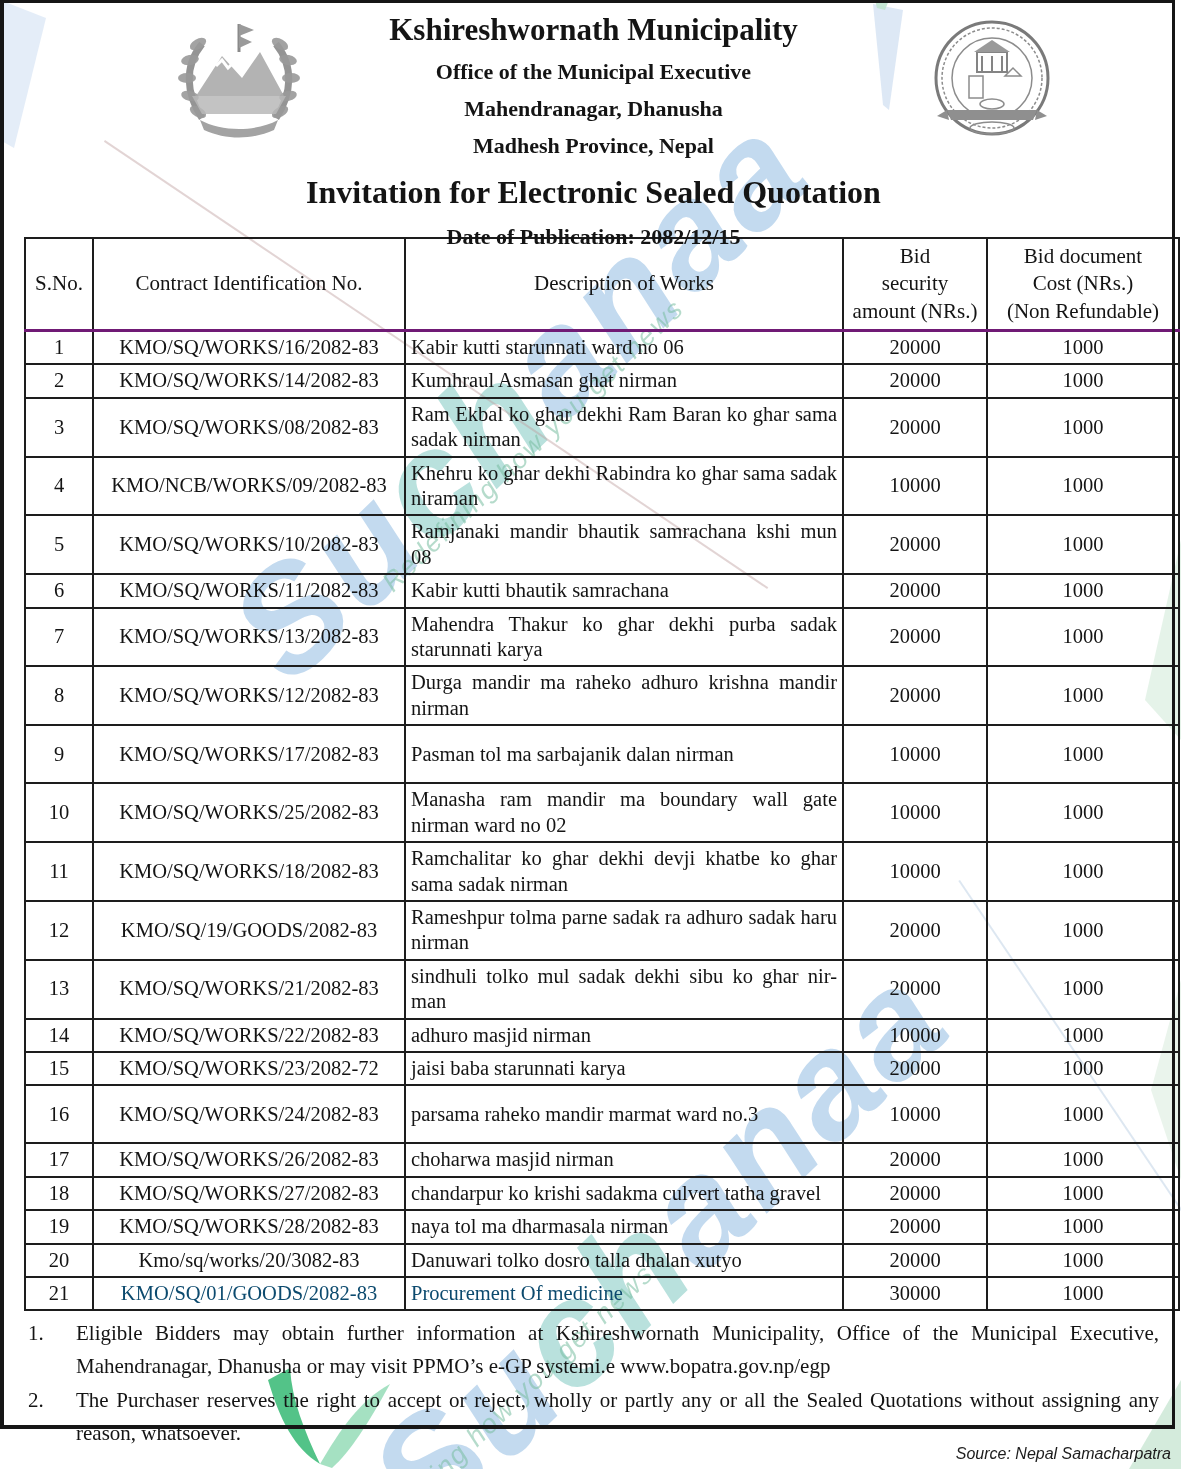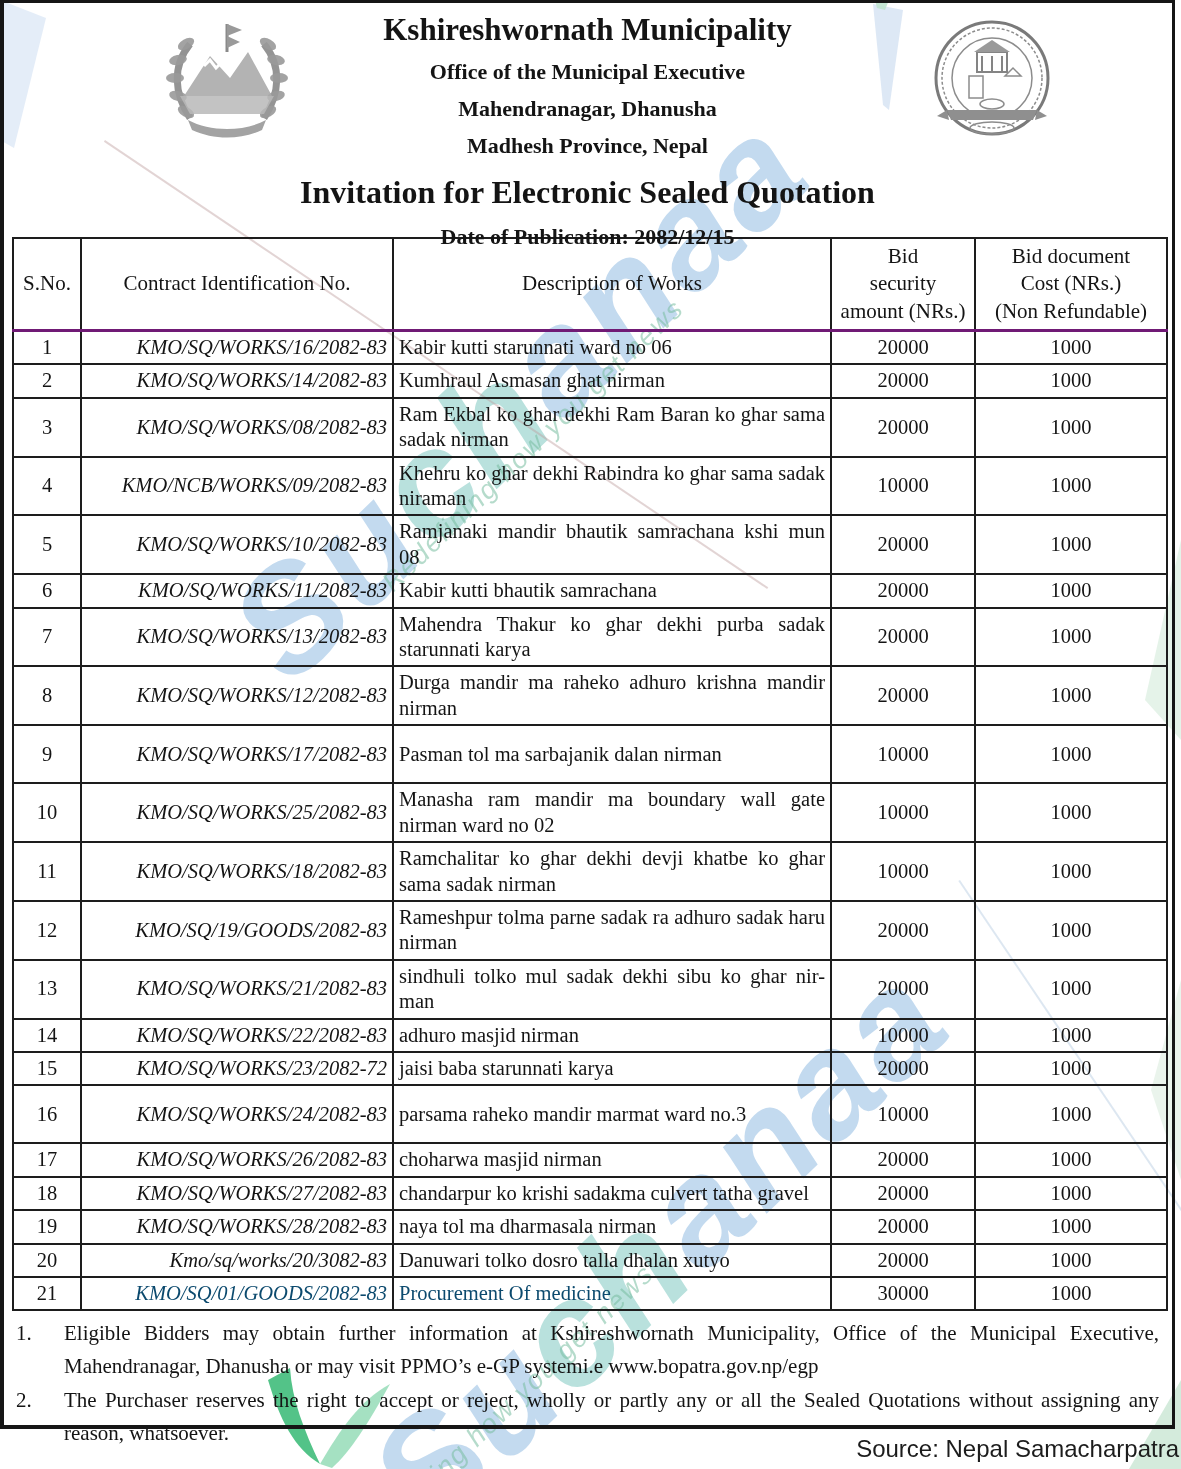--- a/index.html
+++ b/index.html
@@ -6,21 +6,21 @@
   body{width:1181px;height:1469px;position:relative;overflow:hidden;
        font-family:"Liberation Serif",serif;color:#141414;}
 
   
   .frame-border{position:absolute;left:0;top:0;width:1175px;height:1429px;
     border-top:3px solid #161616;border-left:4px solid #161616;
     border-right:3px solid #161616;border-bottom:4px solid #161616;
     box-sizing:border-box;pointer-events:none;z-index:5;}
 
   .content{position:absolute;left:0;top:0;width:1175px;height:1429px;
-    box-sizing:border-box;padding:8px 12px 0 12px;z-index:3;}
+    box-sizing:border-box;padding:8px 12px 0 24px;z-index:3;}
 
   
   .wm{position:absolute;pointer-events:none;z-index:1;}
   .wm-word{font-family:"Liberation Sans",sans-serif;font-weight:bold;font-style:italic;
     font-size:148px;letter-spacing:4px;color:rgba(98,158,213,0.38);white-space:nowrap;}
   .wm-word .t1{color:rgba(80,180,170,0.40);}
   .wm-tag{font-family:"Liberation Sans",sans-serif;font-style:italic;font-size:27px;
     letter-spacing:2px;color:rgba(120,190,160,0.55);white-space:nowrap;}
   #wm1{left:160px;top:330px;width:680px;transform:rotate(-44deg);transform-origin:center;}
   #wm1t{left:330px;top:430px;transform:rotate(-44deg);}
@@ -44,36 +44,36 @@
   
   table.quote{border-collapse:collapse;width:1154px;table-layout:fixed;margin-top:5px;}
   table.quote th,table.quote td{border:2px solid #1d1d1d;}
   table.quote thead th{border-bottom:3px solid #701a75;font-weight:normal;
     font-size:21px;text-align:center;vertical-align:middle;padding:4px 4px;
     white-space:pre-line;line-height:1.3;height:82px;}
   col.c-sno{width:68px;}col.c-contract{width:312px;}col.c-desc{width:438px;}
   col.c-bid{width:144px;}col.c-cost{width:192px;}
   table.quote td{font-size:20.5px;line-height:1.24;padding:3px 5px;vertical-align:middle;}
   td.sno,td.bid,td.cost{text-align:center;}
-  td.contract{text-align:right;font-style:italic;}
+  td.contract{text-align:center;}
   td.description{text-align:justify;}
   tbody tr:nth-child(9) td,tbody tr:nth-child(16) td{height:50px;}
   tr.muted td.contract,tr.muted td.description{color:#0c4a6e;}
 
   
   .notes{margin-top:6px;}
   .note{display:grid;grid-template-columns:52px 1fr;font-size:21px;
     line-height:1.55;margin-top:2px;}
   .note .num{padding-left:4px;}
   .note .txt{text-align:justify;padding-right:4px;}
 
   .signature{text-align:right;font-size:22.5px;font-weight:bold;margin-top:16px;padding-right:2px;}
 
-  .source-line{position:absolute;right:2px;bottom:6px;z-index:4;
-    font-family:"Liberation Sans",sans-serif;font-size:24px;color:#1c1c1c;}
+  .source-line{position:absolute;right:10px;bottom:6px;z-index:4;
+    font-family:"Liberation Sans",sans-serif;font-style:italic;font-size:16px;color:#1c1c1c;}
 </style>
 </head>
 <body>
 
 <div class="wm wm-word" id="wm1"><span><span>S</span><span>u</span><span class="t1">c</span><span class="t1">h</span><span>a</span><span>n</span><span>a</span><span>a</span></span></div>
 <div class="wm wm-tag" id="wm1t">Redefining how you get news</div>
 <div class="wm wm-word" id="wm2"><span><span>S</span><span>u</span><span class="t1">c</span><span class="t1">h</span><span>a</span><span>n</span><span>a</span><span>a</span></span></div>
 <div class="wm wm-tag" id="wm2t">Redefining how you get news</div>
 <div class="wm wm-line" id="wmline1"></div>
 <div class="wm wm-line" id="wmline2"></div>

